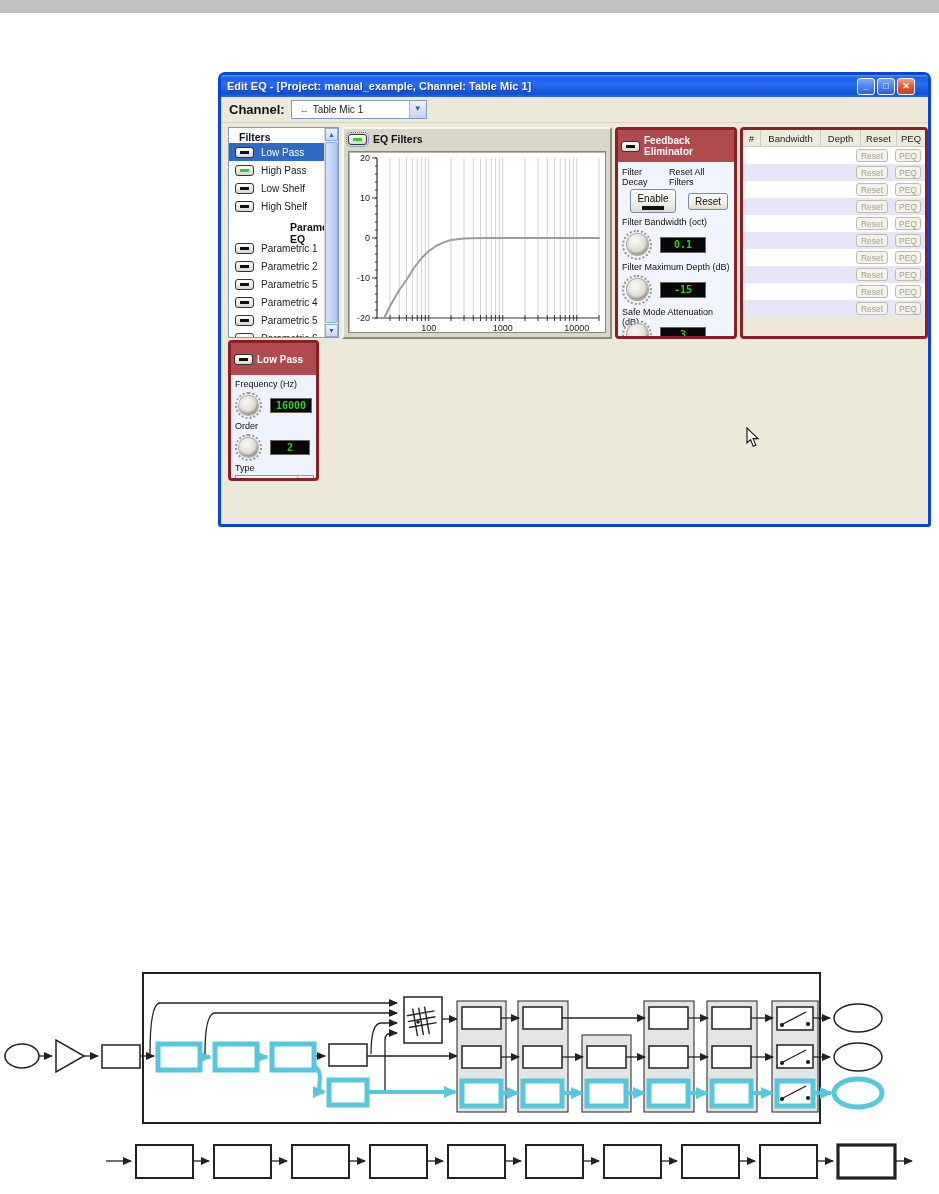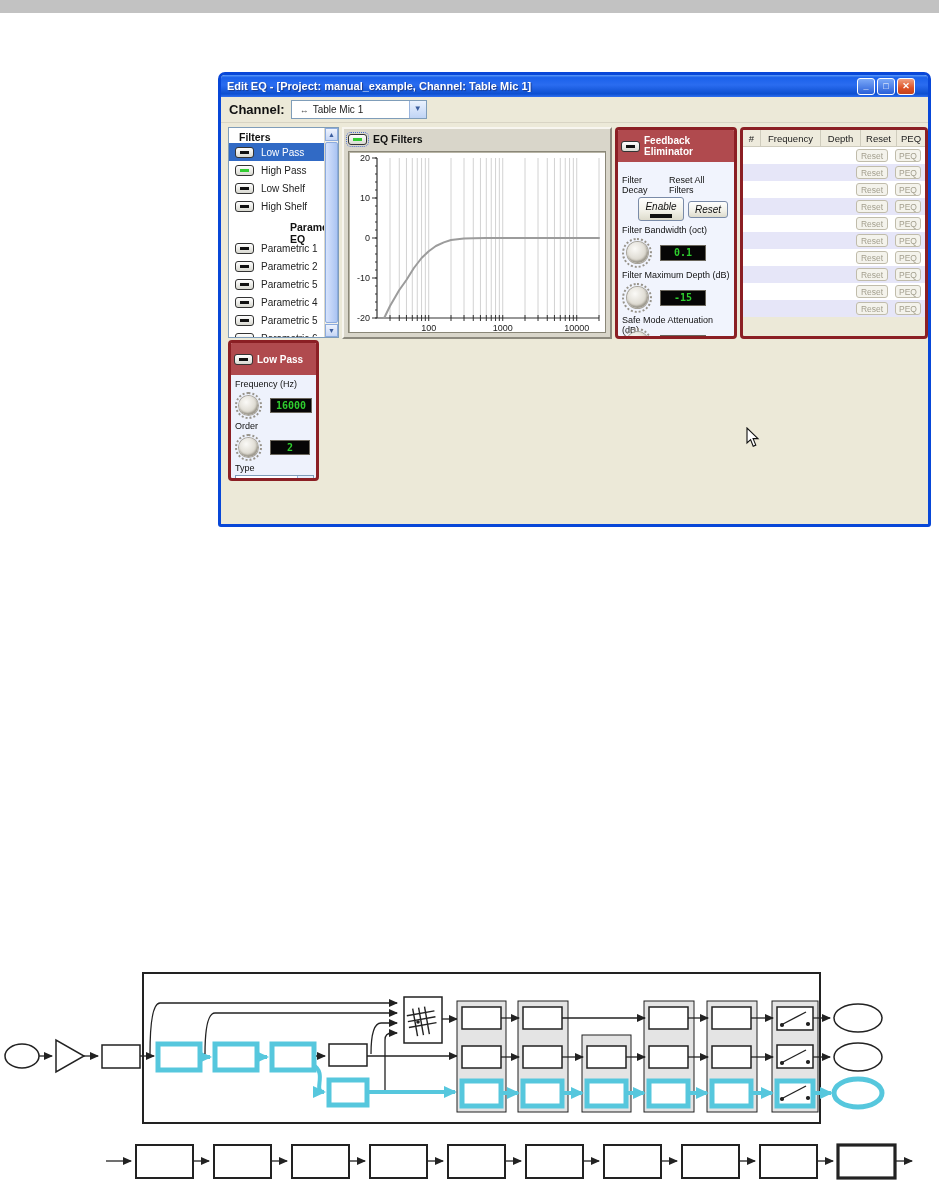--- a/index.html
+++ b/index.html
@@ -63,23 +63,23 @@
   .ghead .tog{outline:1px dotted #4a6fd0;outline-offset:1px;}
   .ghead .gtitle{font-size:10.5px;font-weight:bold;color:#111;}
   .plotwrap{position:absolute;left:4px;right:4px;top:22px;bottom:4px;background:#fff;
     border:1px solid #8a8778;box-shadow:inset 1px 1px 0 #b8b5a6;}
   .plotwrap svg{display:block;}
 
   
   .fb{left:394px;top:52px;width:122px;height:212px;}
   .fb .body{padding:3px 4px;}
   .minilbl{font-size:9px;color:#111;height:11px;}
-  .fbrow1{display:flex;justify-content:space-between;margin-top:10px;}
+  .fbrow1{display:flex;justify-content:space-between;margin-top:2px;}
   .fbrow1 .minilbl{height:auto;}
-  .fbbtns{display:flex;justify-content:space-between;align-items:center;margin:2px 2px 4px 16px;font-style:italic;}
+  .fbbtns{display:flex;justify-content:space-between;align-items:center;margin:2px 2px 4px 8px;}
   .xpbtn{background:linear-gradient(#fefefe,#f1f0e7 60%,#dddbcc);border:1px solid #7a8ba8;
     border-radius:3px;font-size:10px;color:#111;box-sizing:border-box;
     display:flex;flex-direction:column;align-items:center;justify-content:center;font-family:"Liberation Sans",sans-serif;}
   .btn-enable{width:46px;height:24px;gap:2px;}
   .btn-enable .led{width:22px;height:4px;background:#111;}
   .btn-reset{width:40px;height:17px;}
   .knobrow{display:flex;align-items:center;gap:8px;height:31px;margin:1px 0 2px 0;}
   .knobwrap{width:30px;height:30px;border-radius:50%;border:2px dotted #97938a;box-sizing:border-box;
     display:flex;align-items:center;justify-content:center;flex:0 0 auto;}
   .knob{width:21px;height:21px;border-radius:50%;
@@ -363,21 +363,21 @@
           </span>
         <span class="lcd w46">3</span>
       </div>
 
     </div>
   </div>
 
   <div class="redpanel tbl">
     <div class="thdr">
       <span class="th c0">#</span>
-      <span class="th c1">Frequency</span>
+      <span class="th c1">Bandwidth</span>
       <span class="th c2">Depth</span>
       <span class="th c3">Reset</span>
       <span class="th c4">PEQ</span>
     </div>
     <div class="trow">
         <span class="sp"></span>
         <span class="tbtn r">Reset</span>
         <span class="tbtn p">PEQ</span>
       </div>
     <div class="trow alt">

